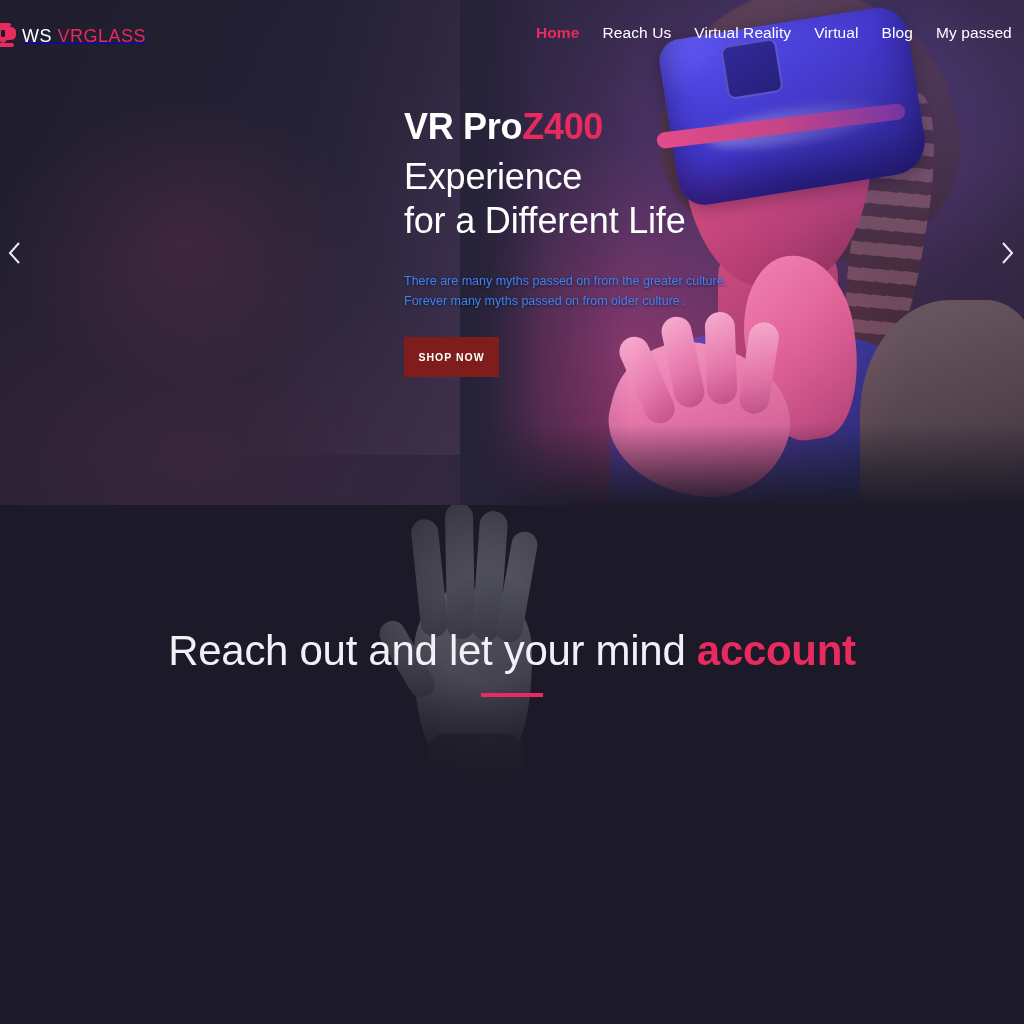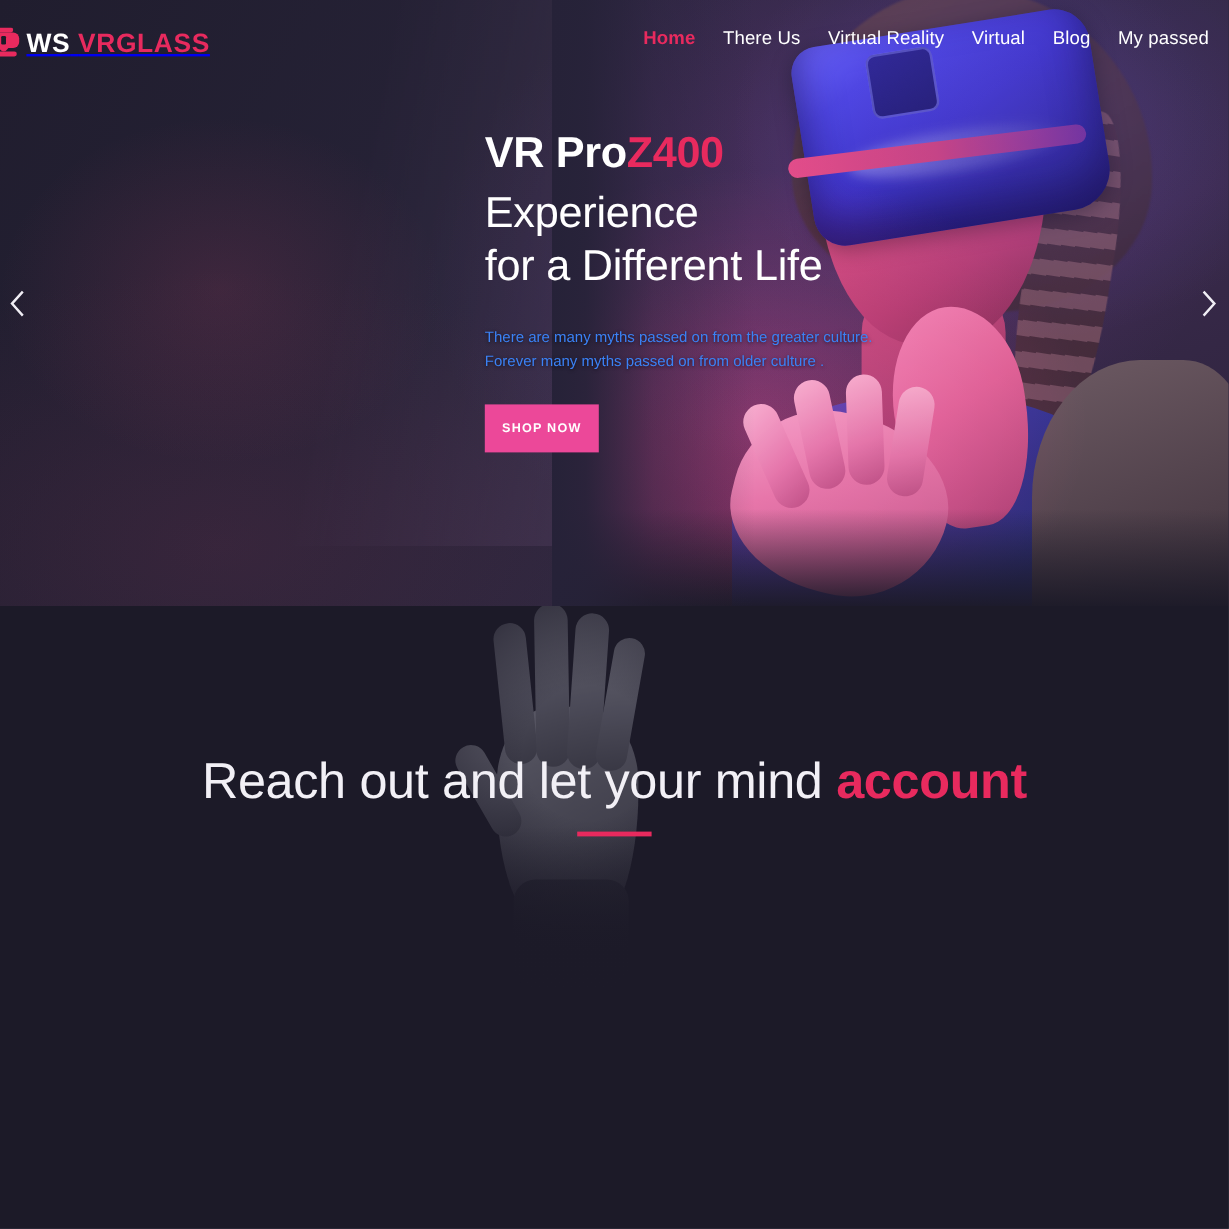--- a/index.html
+++ b/index.html
@@ -175,21 +175,21 @@
   
   .header {
     position:absolute; top:0; left:0; right:0;
     height:72px;
     display:flex; align-items:center;
     z-index:20;
   }
   .logo { display:flex; align-items:center; margin-left:-14px; }
   .logo-mark { width:34px; height:26px; flex:0 0 auto; }
   .logo-text {
-    font-size:22px; font-weight:bold; letter-spacing:.5px;
+    font-size:18px; font-weight:normal; letter-spacing:.5px;
     white-space:nowrap; margin-left:2px;
   }
   .logo-ws { color:#ffffff; }
   .logo-vr { color:#e82a5e; }
 
   .nav {
     position:absolute; left:536px; top:24px;
     display:flex; align-items:center; gap:23px;
     white-space:nowrap;
   }
@@ -216,21 +216,21 @@
   }
   .hero-p {
     margin-top:28px;
     font-size:12.5px; line-height:1.62; color:#3b82f6;
     text-shadow:0 1px 3px rgba(0,0,0,.6);
   }
   .shop-btn {
     margin-top:26px;
     display:inline-flex; align-items:center; justify-content:center;
     width:95px; height:40px;
-    background:#ec4899; border:none; cursor:pointer;
+    background:#7f1d1d; border:none; cursor:pointer;
     color:#ffffff; font-size:10.5px; font-weight:bold;
     letter-spacing:1px; font-family:inherit;
   }
 
   
   .arrow {
     position:absolute; top:238px; z-index:25;
     width:26px; height:30px; cursor:pointer;
     display:flex; align-items:center; justify-content:center;
   }
@@ -338,21 +338,21 @@
         </svg>
       </span>
       <span class="logo-text">
         <span class="logo-ws">WS</span>
         <span class="logo-vr">VRGLASS</span>
       </span>
     </a>
 
     <nav class="nav">
       <a href="#" class="active">Home</a>
-      <a href="#">There Us</a>
+      <a href="#">Reach Us</a>
       <a href="#">Virtual Reality</a>
       <a href="#">Virtual</a>
       <a href="#">Blog</a>
       <a href="#">My passed</a>
 
     </nav>
   </header>
 
   <div class="hero-copy">
     <h1 class="hero-h1">

